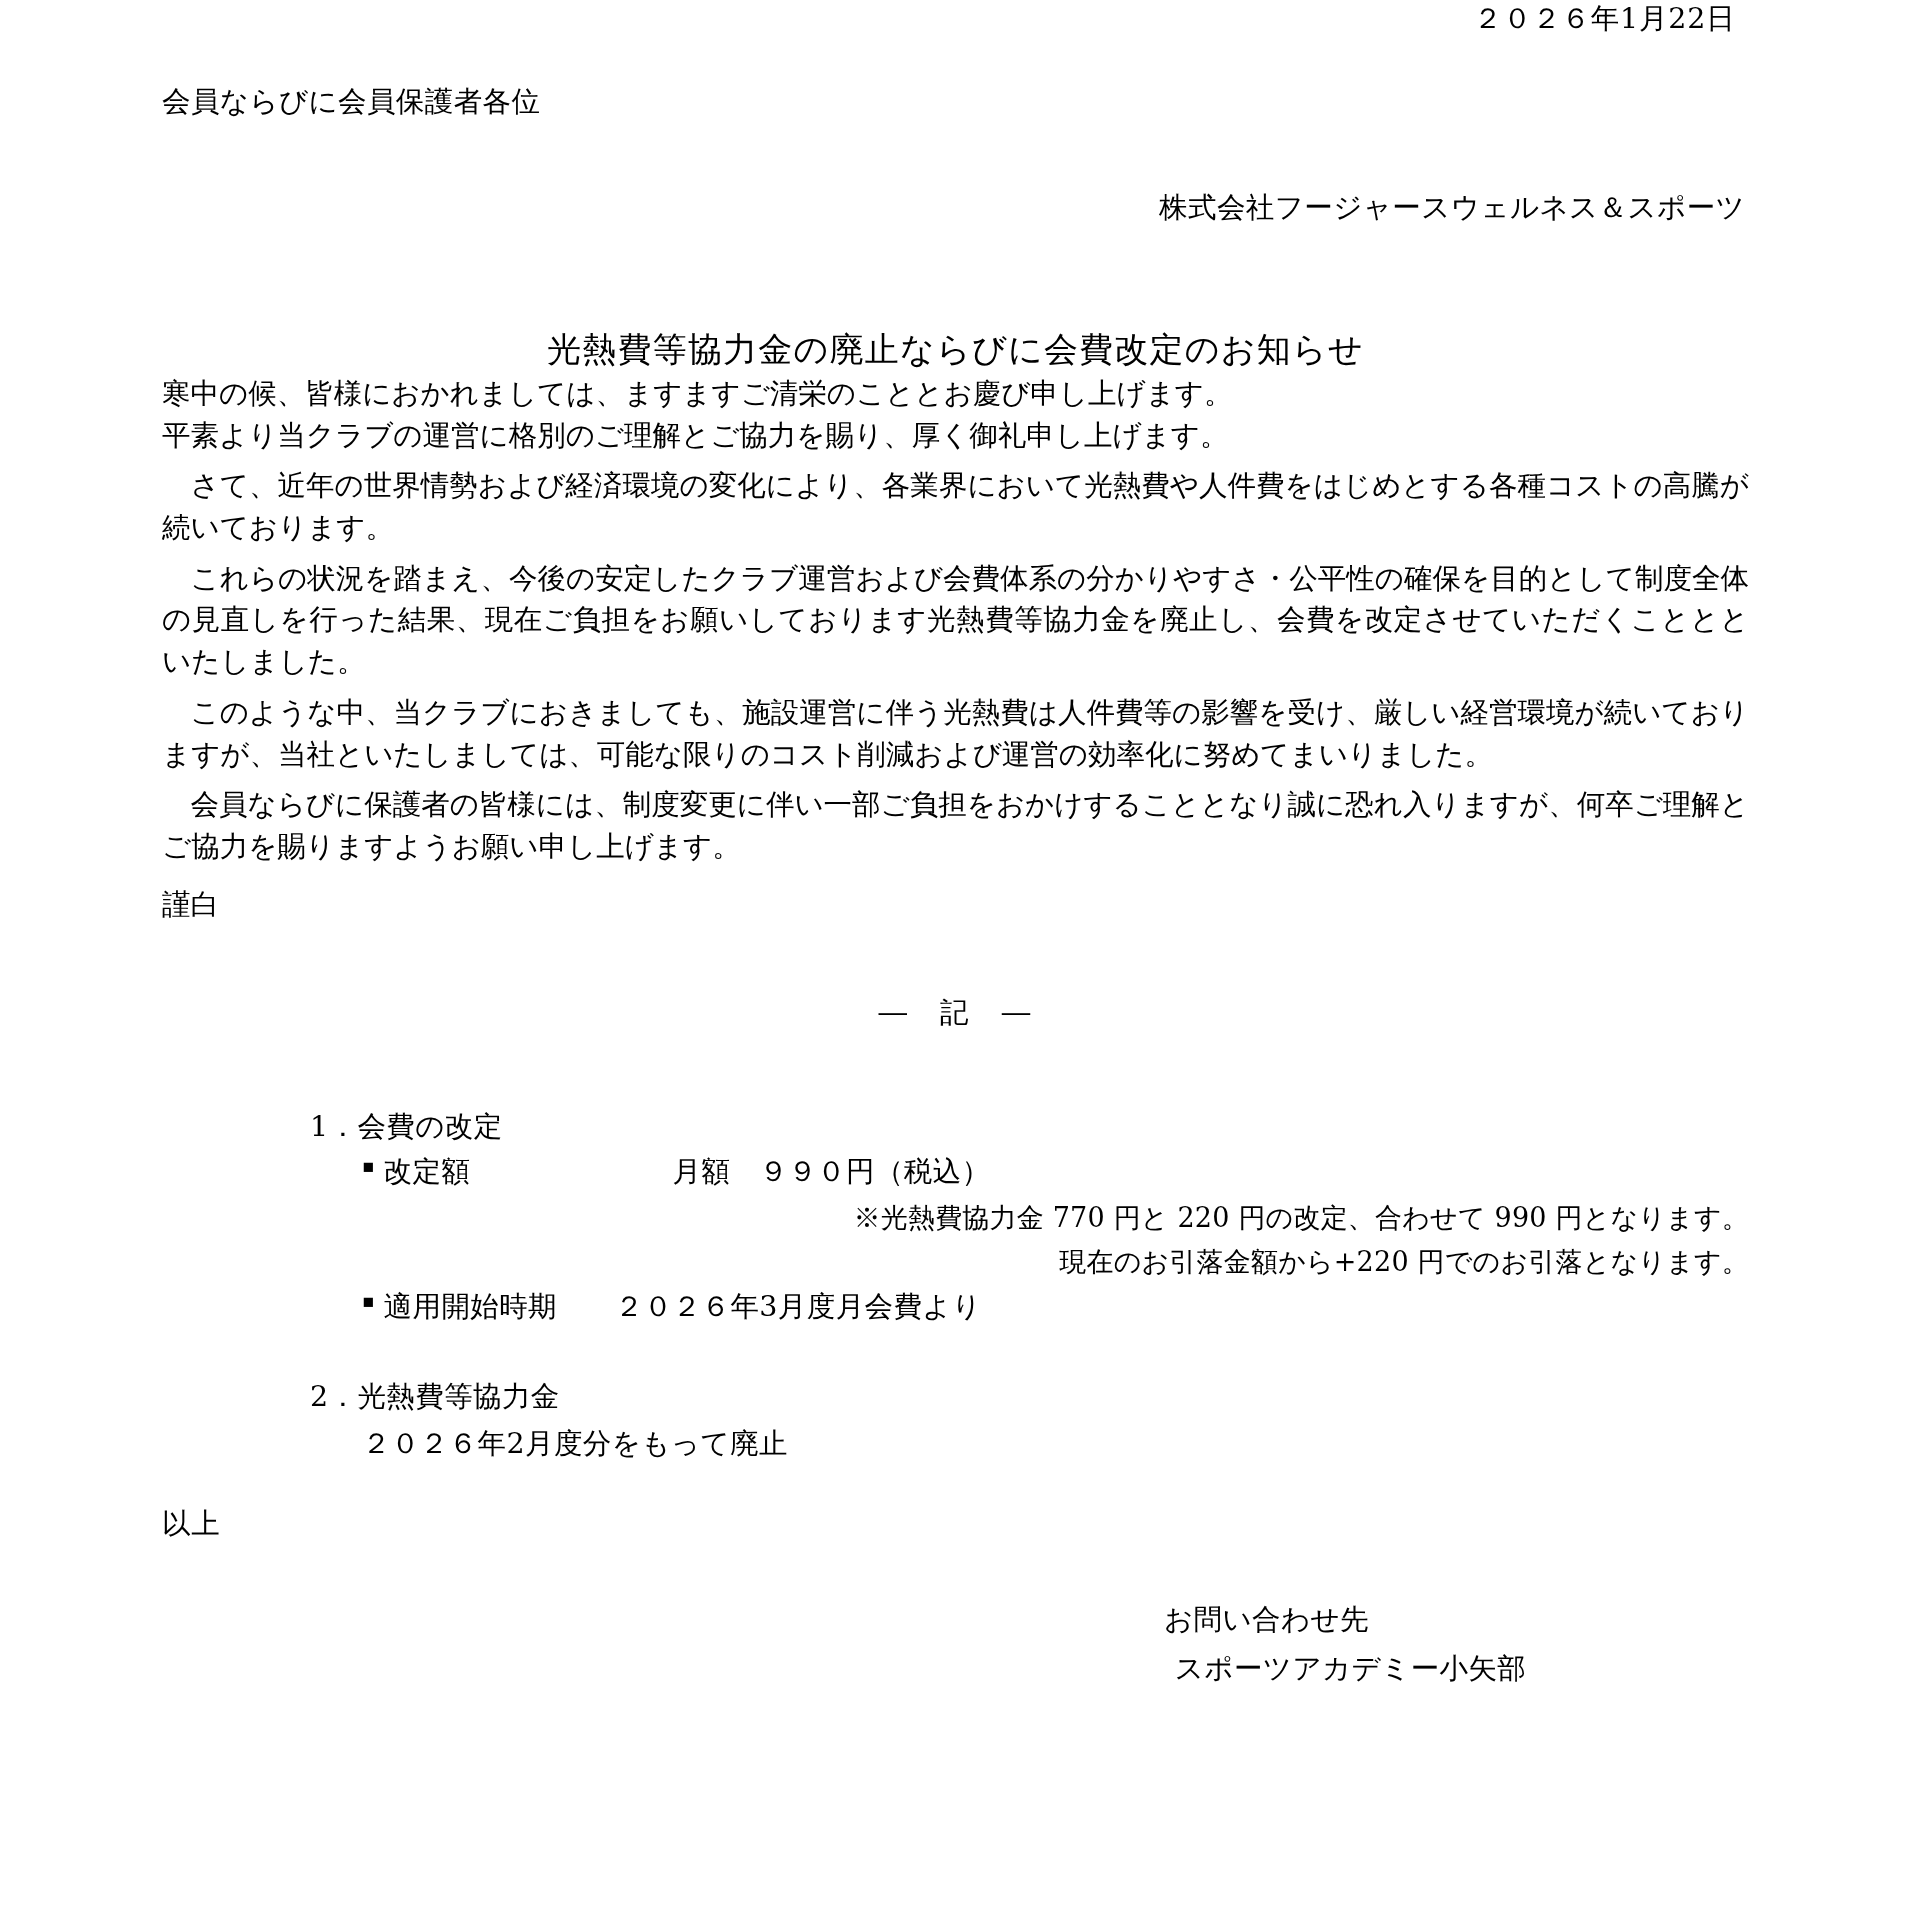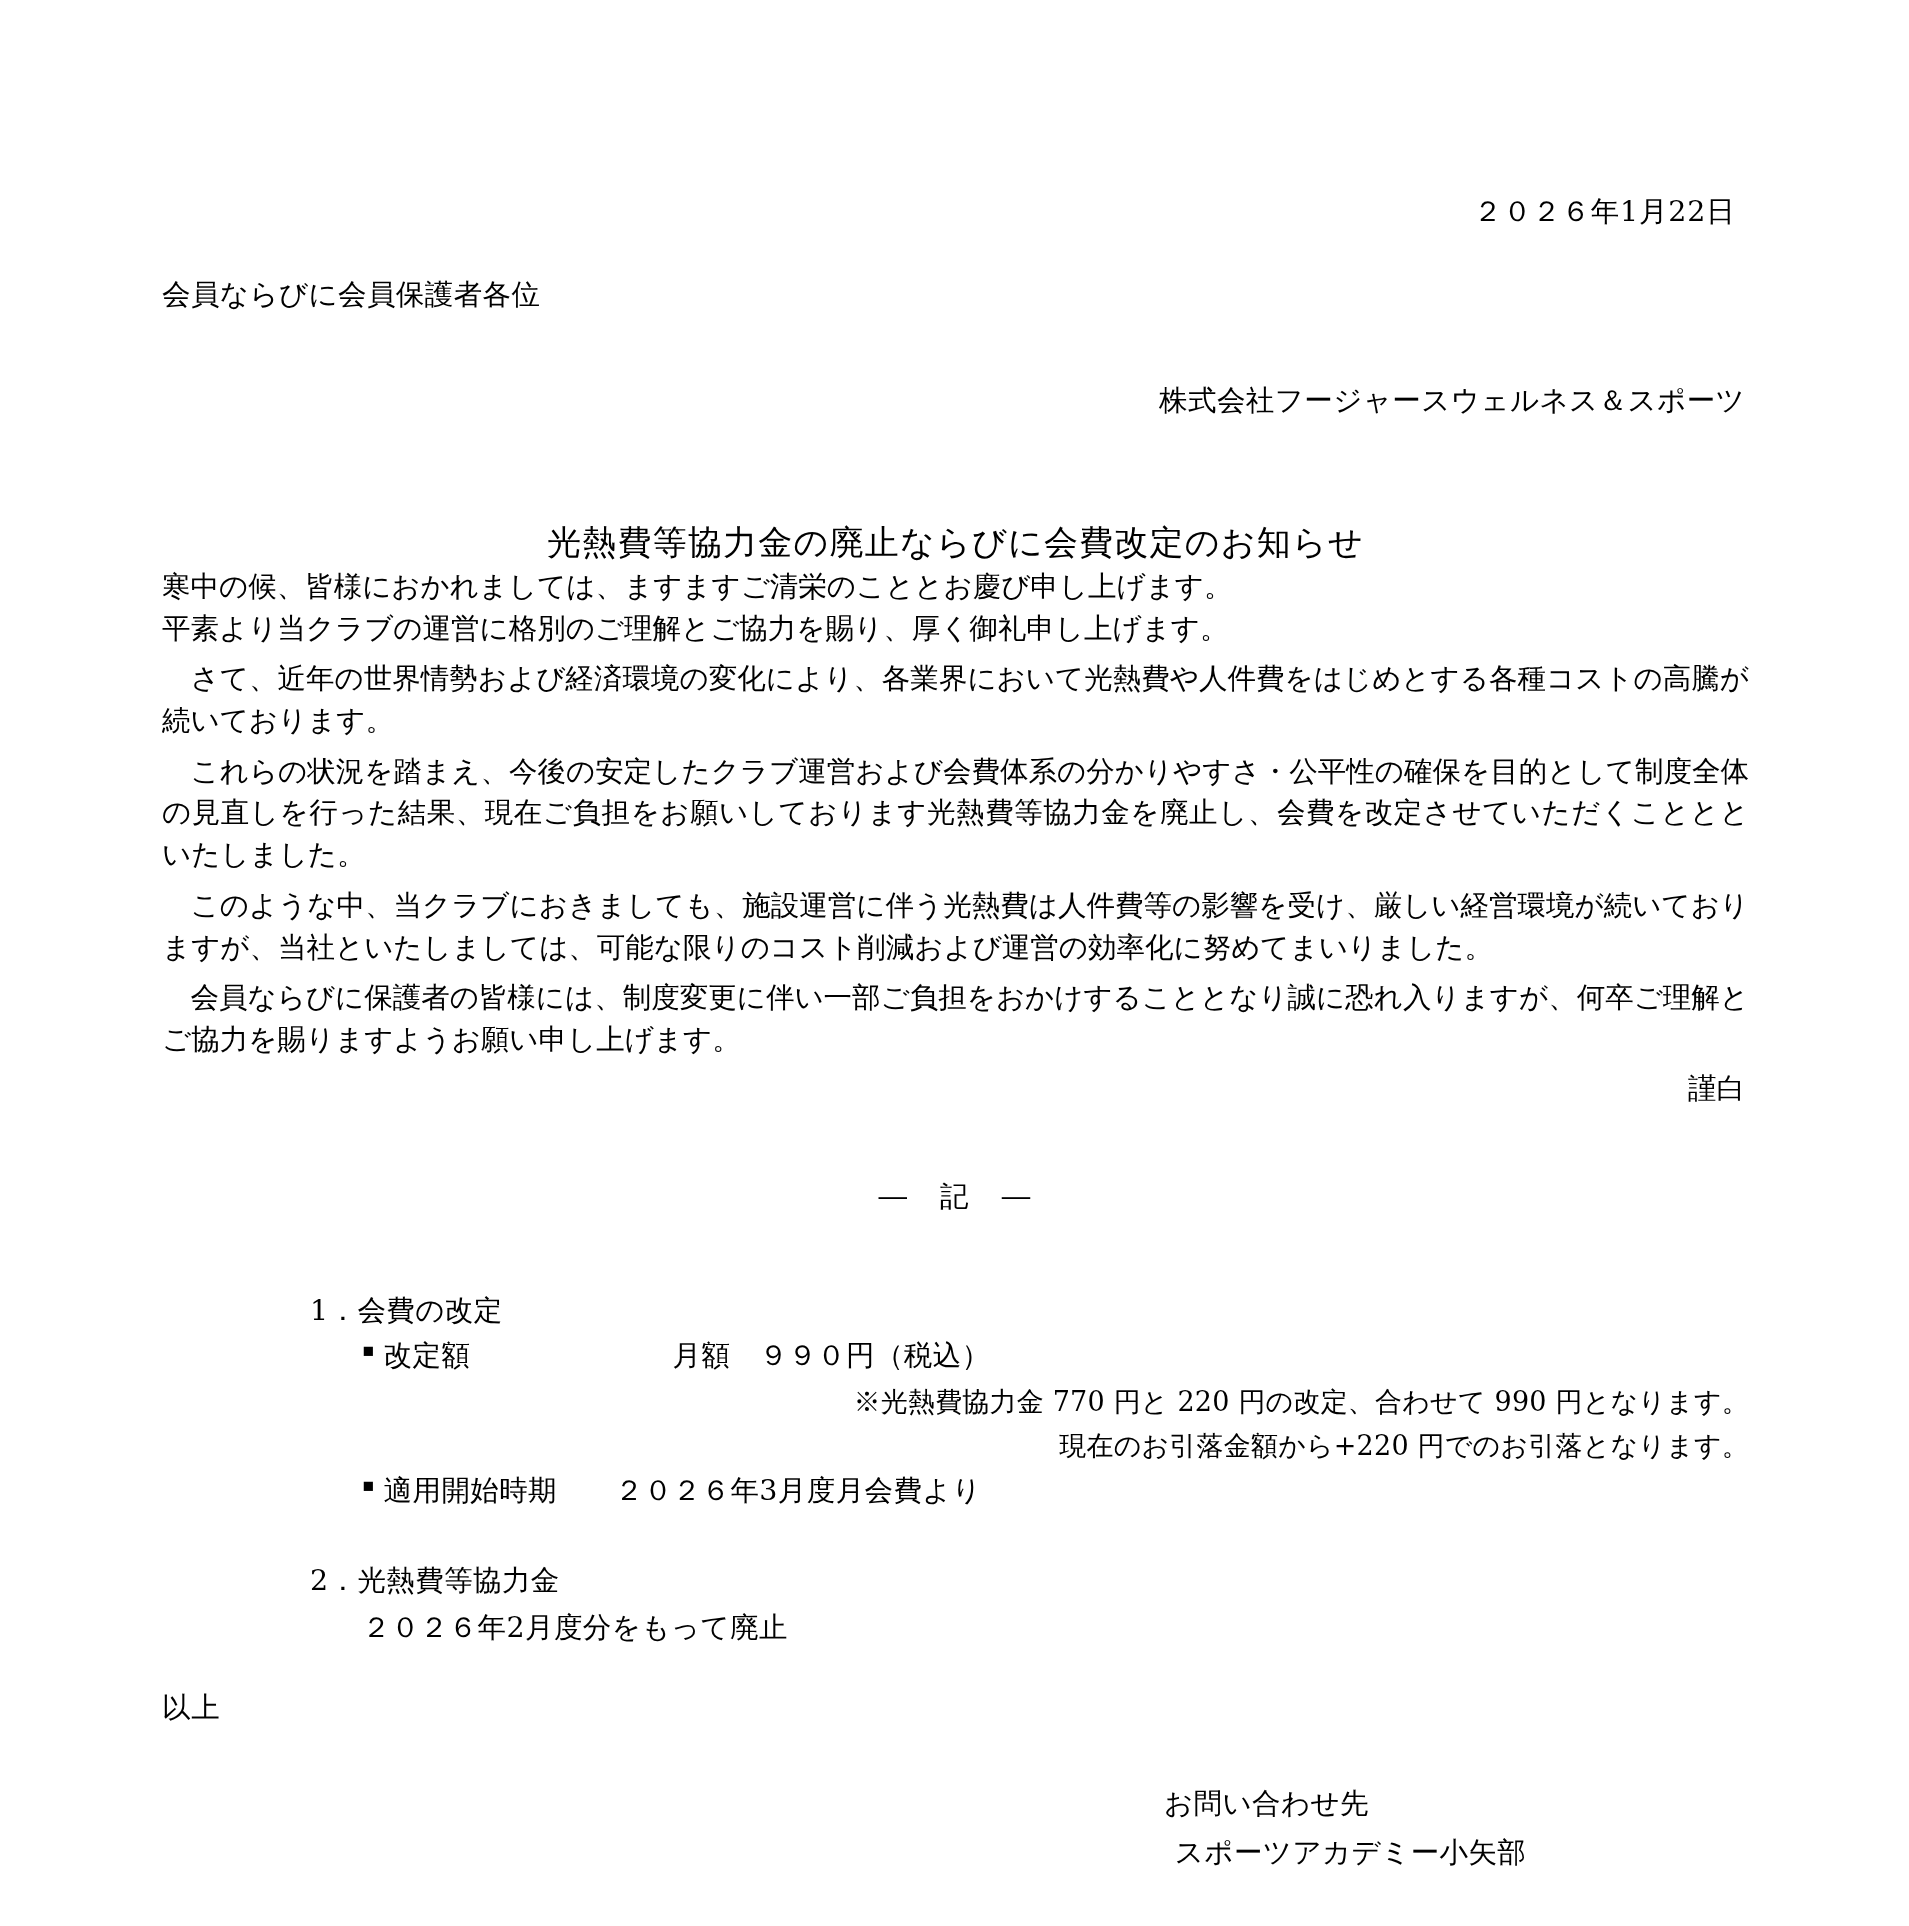--- a/index.html
+++ b/index.html
@@ -22,21 +22,20 @@
   }
   .inner {
     position: absolute;
     left: 162px;
     top: 0;
     width: 1587px;
   }
 
   .date-line {
     text-align: right;
-    margin-top: 193px;
     padding-right: 13.5px;
     font-size: 28.5px;
     letter-spacing: 0.8px;
   }
 
   .addressee {
     margin-top: 45px;
     font-size: 28.5px;
     letter-spacing: 0.4px;
   }
@@ -69,22 +68,22 @@
     text-justify: inter-character;
   }
   .para.indent {
     text-indent: 28.5px;
   }
   .para.tight {
     margin-top: 0;
   }
 
   .closing {
-    margin-top: 9px;
-    text-align: right;
+    margin-top: 18px;
+    text-align: left;
     padding-right: 3.9px;
     font-size: 28.5px;
   }
 
   .ki-line {
     margin-top: 70px;
     text-align: center;
     font-size: 28.5px;
     letter-spacing: 2.3px;
   }

